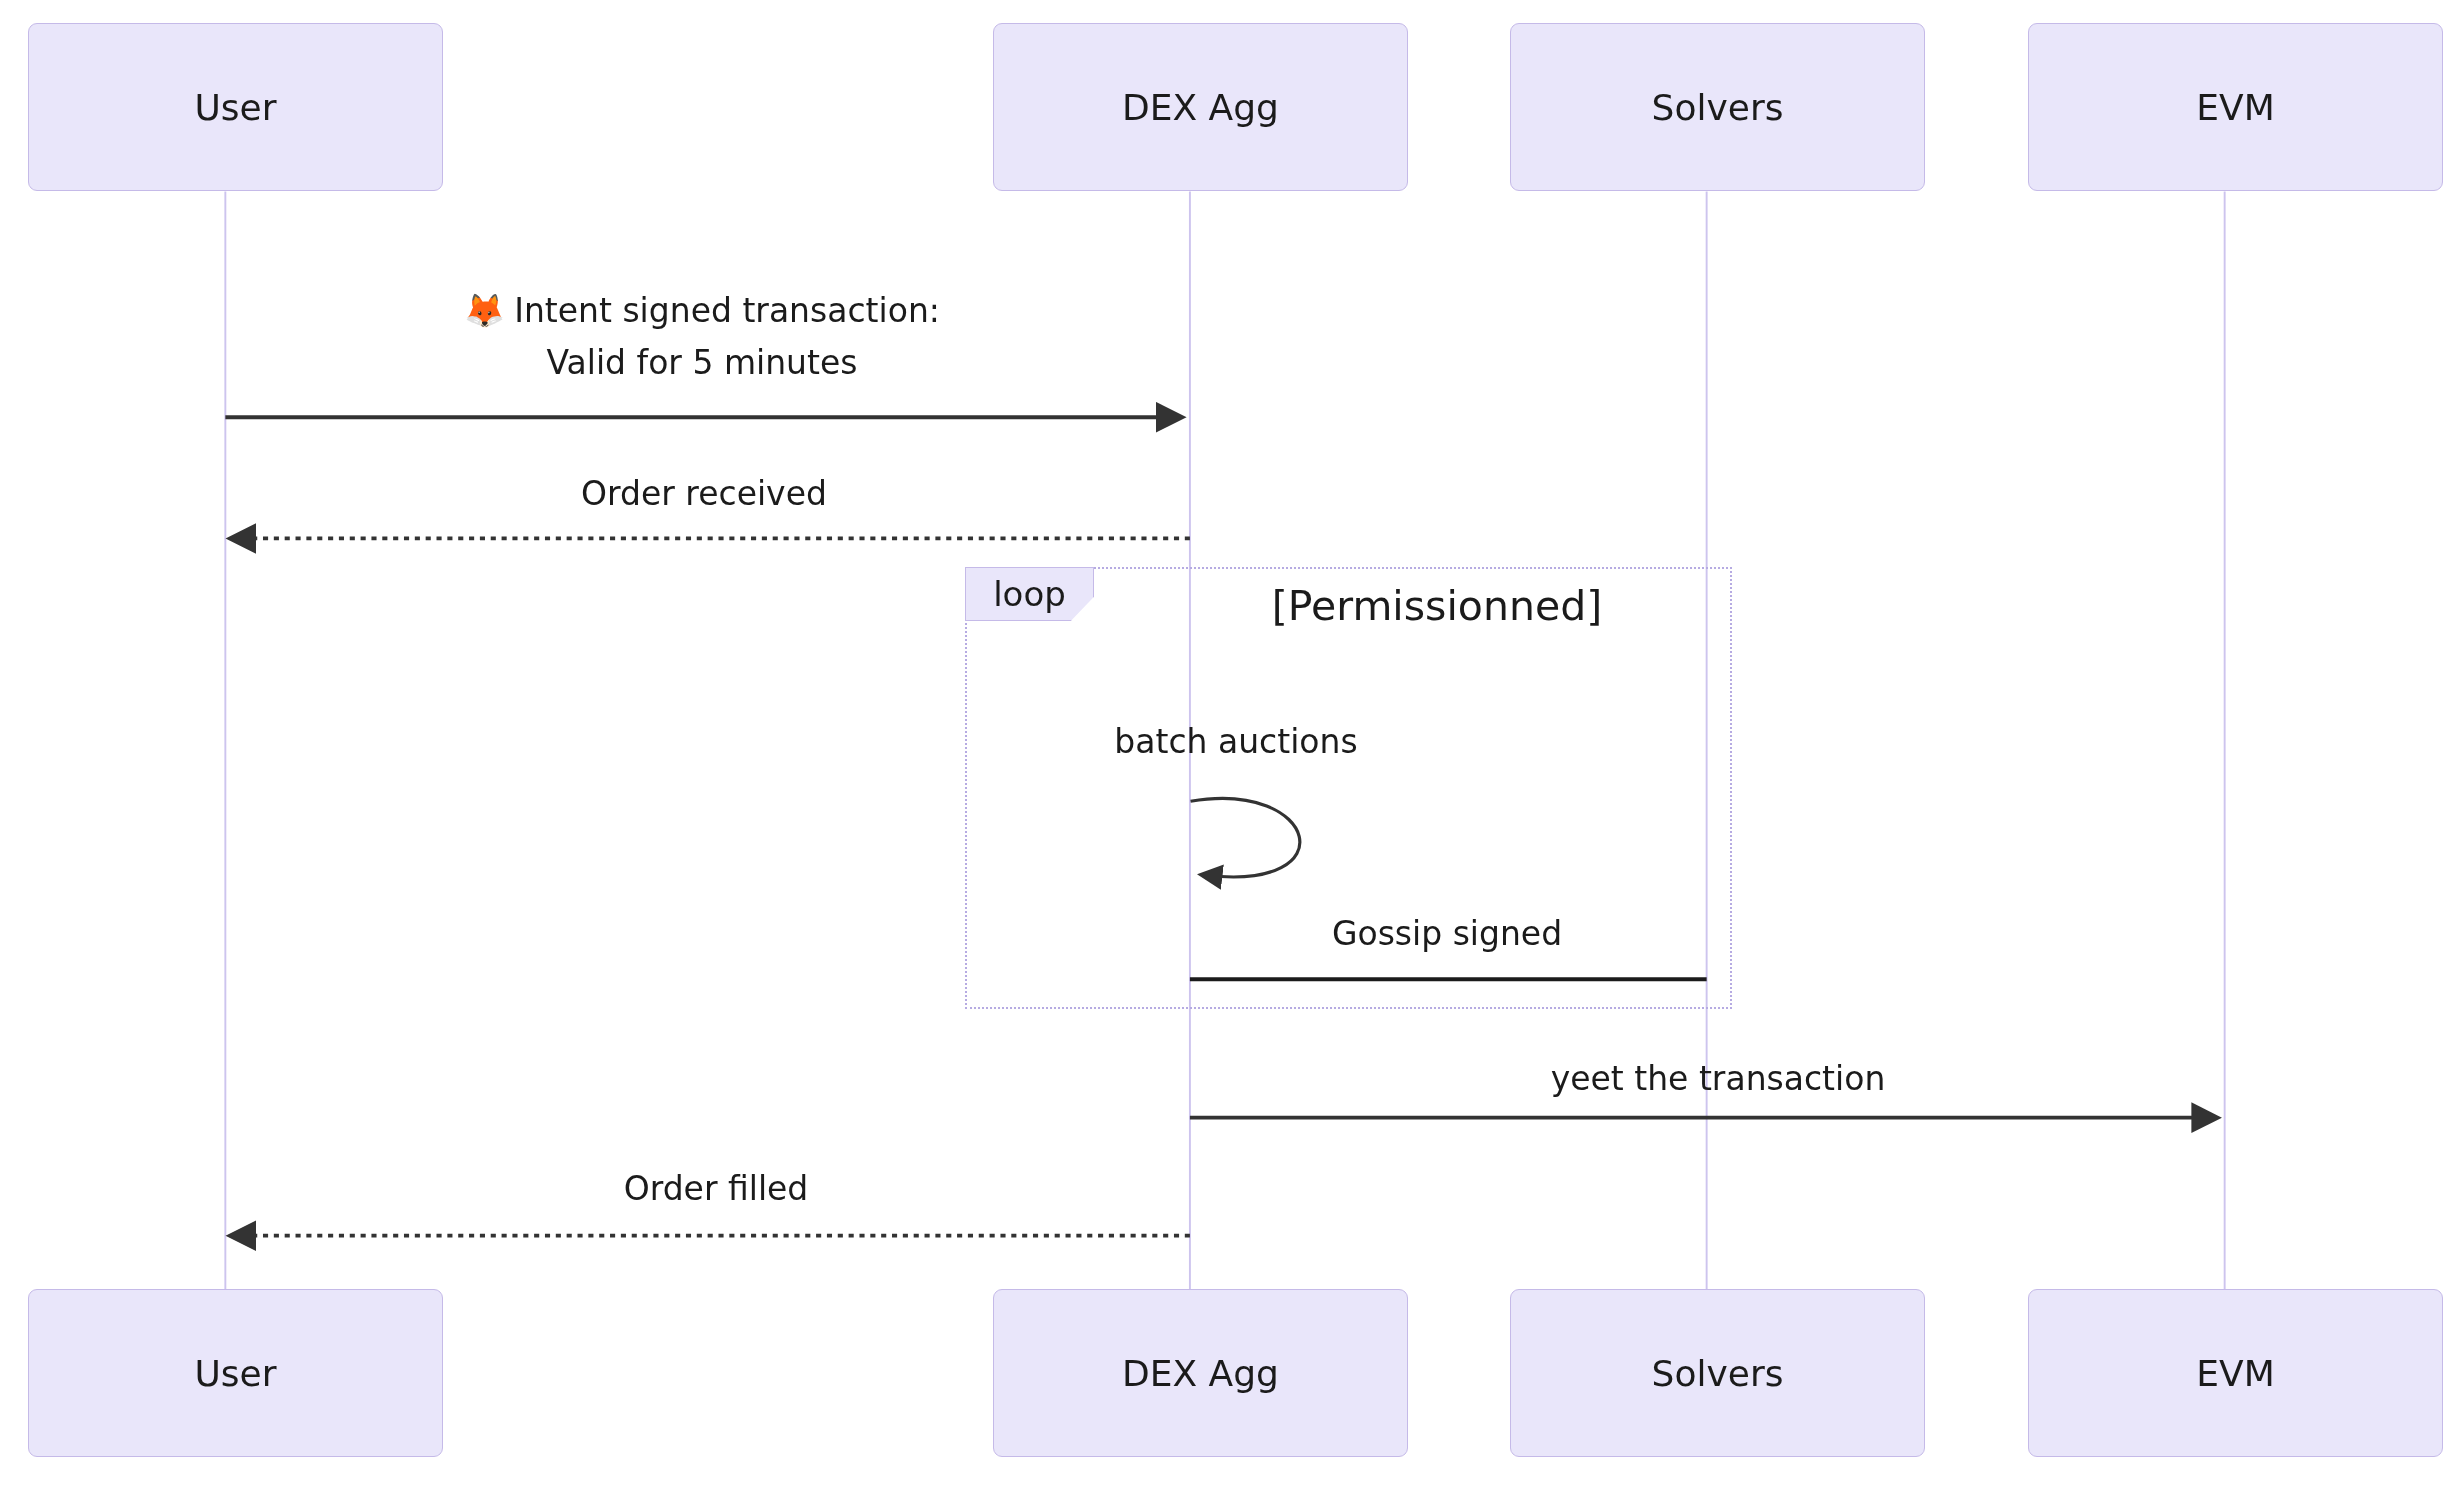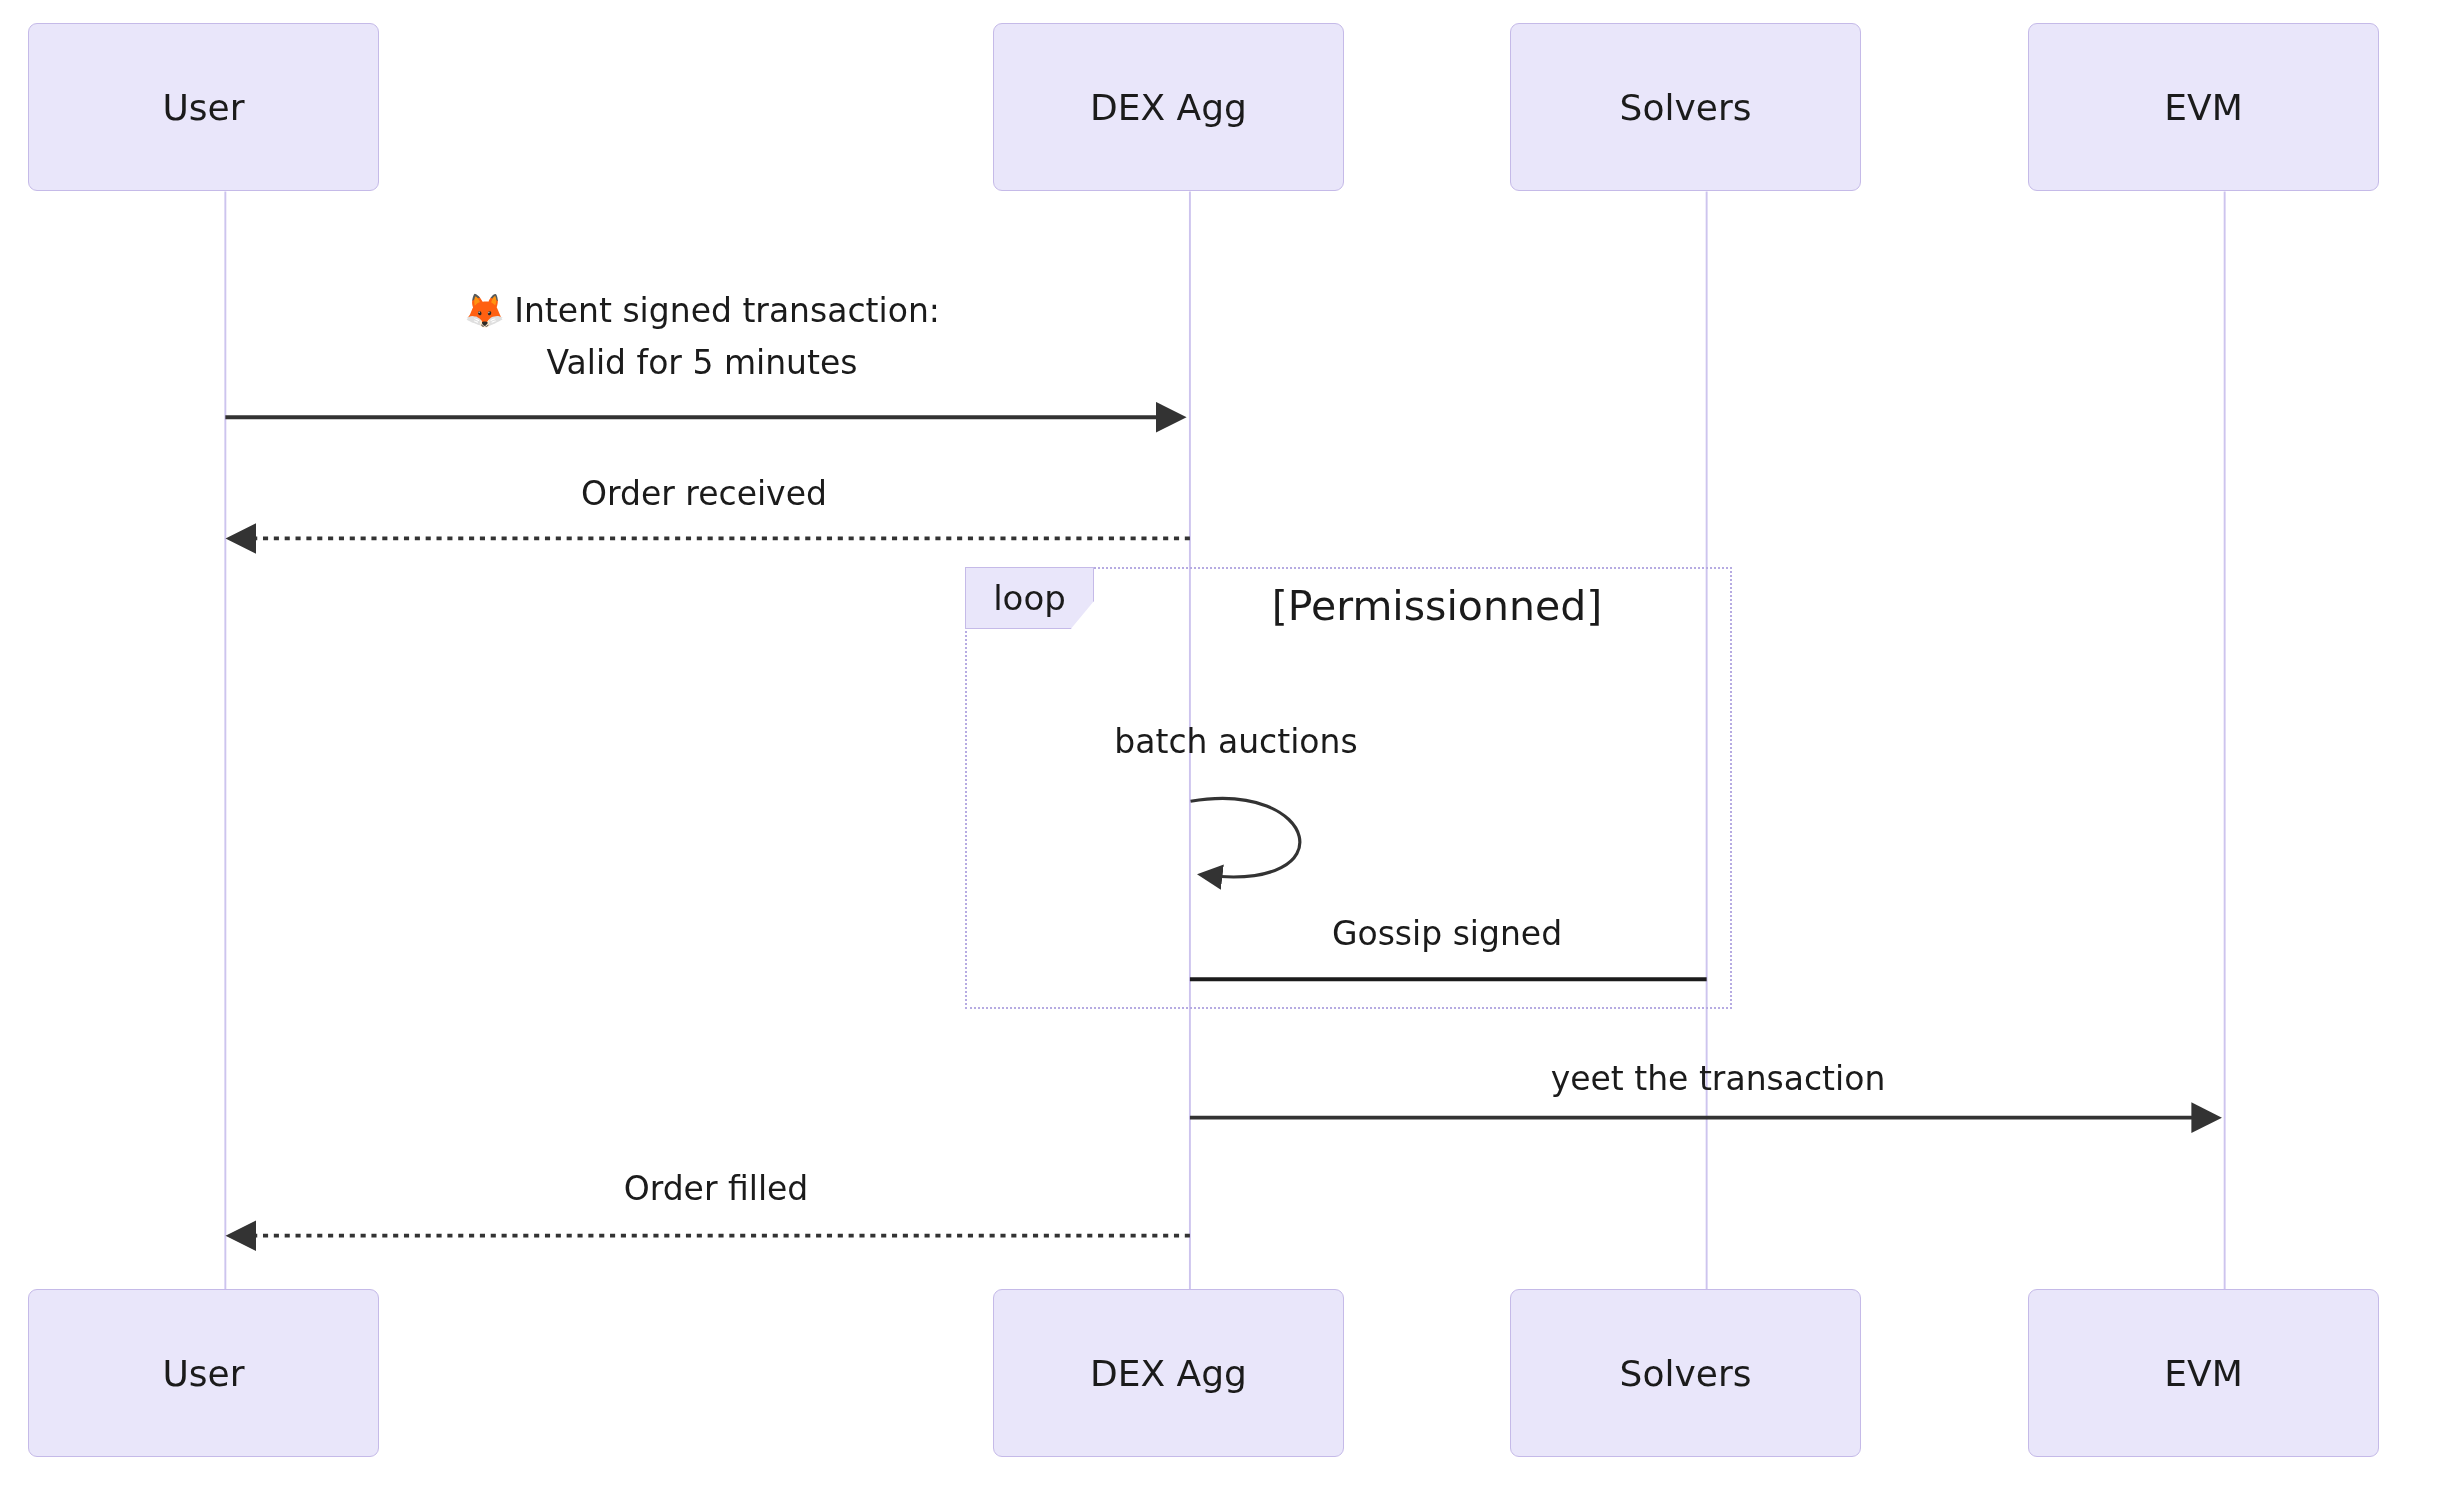--- a/index.html
+++ b/index.html
@@ -18,21 +18,21 @@
   }
   .layer {
     position: absolute;
     left: 0;
     top: 0;
     width: 2450px;
     height: 1510px;
   }
   .actor-box {
     position: absolute;
-    width: 351px;
+    width: 415px;
     height: 168px;
     background: #e9e6fa;
     border: 1.9px solid #c5bae8;
     border-radius: 9px;
     box-sizing: border-box;
     display: flex;
     align-items: center;
     justify-content: center;
     font-size: 36px;
     color: #1b1b1b;
@@ -66,21 +66,21 @@
     height: 442px;
     border: 2.6px dotted #b6abe2;
     box-sizing: border-box;
     background: transparent;
   }
   .loop-tag {
     position: absolute;
     left: 965px;
     top: 567px;
     width: 129px;
-    height: 62px;
+    height: 54px;
     background: #e9e6fa;
     border: 1.9px solid #c5bae8;
     box-sizing: border-box;
     clip-path: polygon(0 0, 100% 0, 100% 55%, 82% 100%, 0 100%);
     display: flex;
     align-items: center;
     justify-content: center;
     font-size: 34px;
     color: #1b1b1b;
   }

